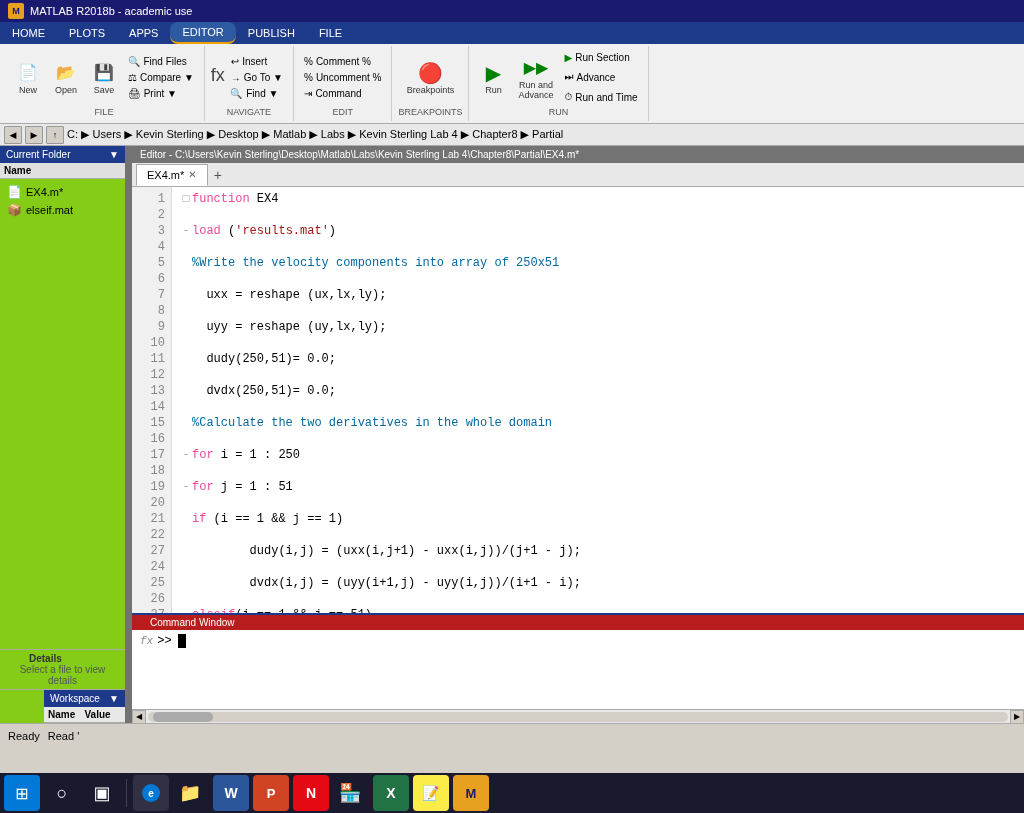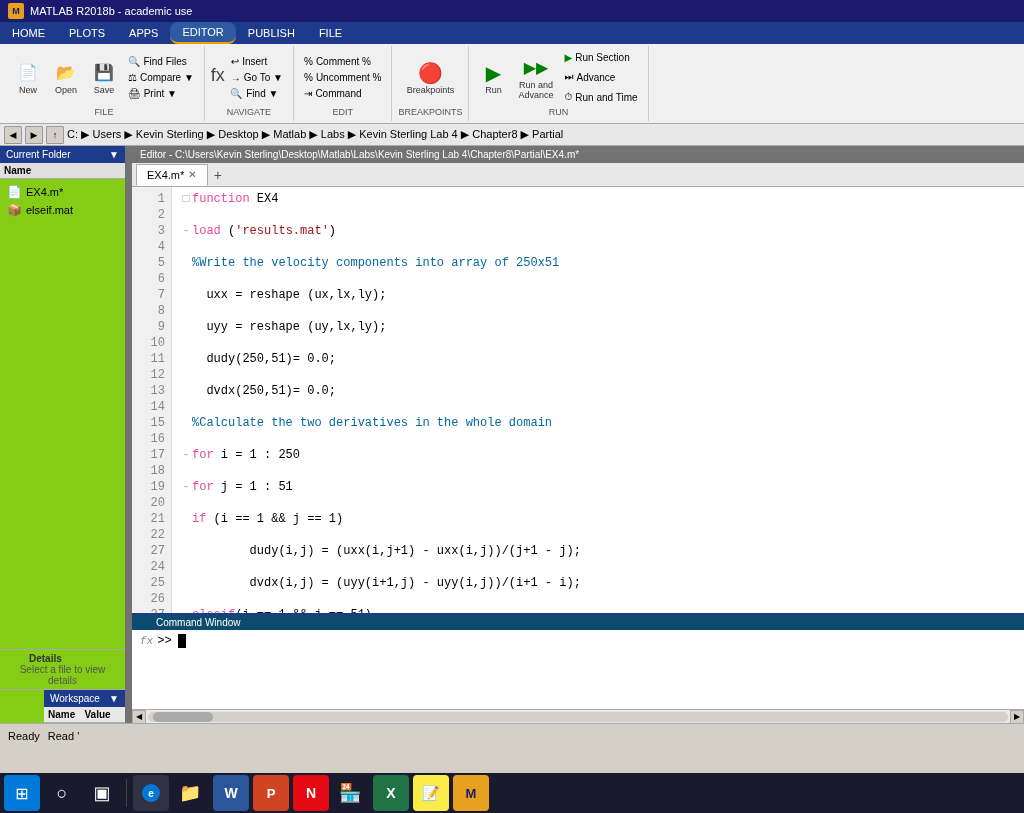--- a/index.html
+++ b/index.html
@@ -320,23 +320,23 @@
     }
 
     
     #command-window {
       height: 110px;
       border-top: 2px solid #1e3a8a;
       display: flex;
       flex-direction: column;
     }
     #cmd-title {
-      background: #0c4a6e;
+      background: #b91c1c;
       color: white;
-      padding: 2px 24px;
+      padding: 2px 18px;
       font-size: 10px;
     }
     #cmd-content {
       flex: 1;
       padding: 4px 8px;
       font-family: 'Courier New', monospace;
       font-size: 12px;
       background: white;
     }
     #cmd-prompt {

